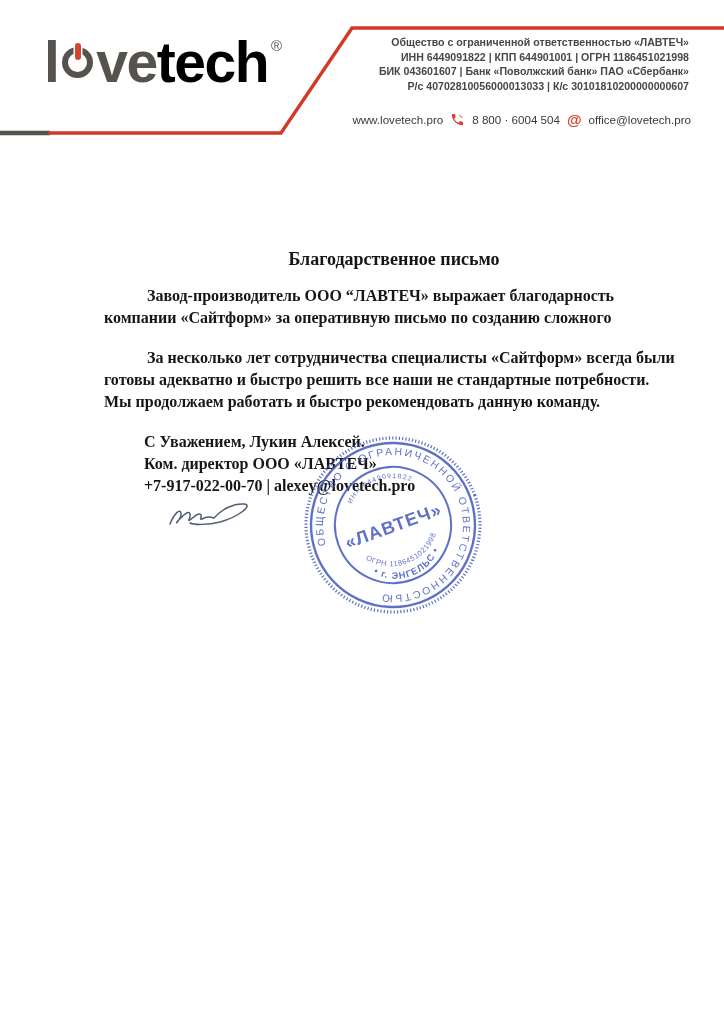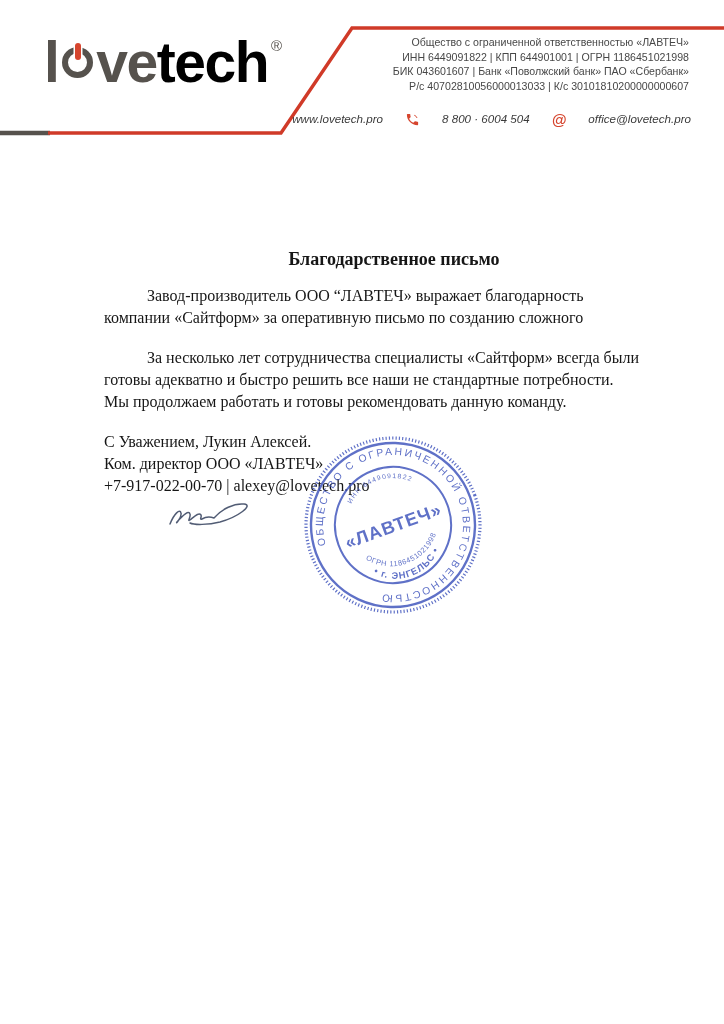--- a/index.html
+++ b/index.html
@@ -16,33 +16,33 @@
                width:9px;height:12px;background:#ffffff;}
   .power-bar{position:absolute;top:-10px;left:50%;transform:translateX(-50%);
              width:6px;height:17px;background:#d6452e;border-radius:3px;}
   .reg-mark{font-size:15px;font-weight:400;margin:4px 0 0 3px;color:#56524d;letter-spacing:0;}
 
   .header-lines{position:absolute;left:0;top:0;width:724px;height:150px;pointer-events:none;}
 
   .company-info{position:absolute;top:35px;right:35px;text-align:right;
                 font-size:10.6px;line-height:14.6px;color:#474747;}
 
-  .contact-row{position:absolute;top:112px;right:33px;display:flex;gap:22px;
-               font-size:11.6px;color:#3a3a3a;font-style:italic;}
+  .contact-row{position:absolute;top:112px;right:33px;display:flex;align-items:center;gap:7px;
+               font-size:11.6px;color:#3a3a3a;}
   .at-glyph{color:#d6452e;font-weight:700;font-size:15px;line-height:1;}
   .phone-svg{display:block;}
 
   
   .letter{position:absolute;left:104px;top:248px;width:580px;
           font-family:"Liberation Serif",serif;font-size:16px;line-height:22px;color:#161616;}
   .letter-title{text-align:center;font-weight:700;font-size:18px;margin:0 0 15px 0;}
   .para{margin:0 0 18px 0;}
-  .line{white-space:nowrap;}
+  .line{white-space:nowrap;font-weight:bold;}
   .indent{padding-left:43px;}
-  .sig-block{margin-top:12px;}
+  .sig-block{margin-top:12px;margin-left:40px;}
 
   
   .handwriting{position:absolute;left:162px;top:494px;opacity:.9;}
   .stamp{position:absolute;left:281px;top:413px;opacity:.84;}
   .stamp text{font-family:"Liberation Sans",sans-serif;}
 </style>
 </head>
 <body>
 
 <div class="page">
@@ -85,21 +85,21 @@
     <div class="letter-title">Благодарственное письмо</div>
 
     <div class="para">
       <div class="line indent">Завод-производитель ООО “ЛАВТЕЧ» выражает благодарность</div>
       <div class="line">компании «Сайтформ» за оперативную письмо по созданию сложного</div>
     </div>
 
     <div class="para">
       <div class="line indent">За несколько лет сотрудничества специалисты «Сайтформ» всегда были</div>
       <div class="line">готовы адекватно и быстро решить все наши не стандартные потребности.</div>
-      <div class="line">Мы продолжаем работать и готовы рекомендовать данную команду.</div>
+      <div class="line">Мы продолжаем работать и быстро рекомендовать данную команду.</div>
     </div>
 
     <div class="sig-block">
       <div class="line">С Уважением, Лукин Алексей.</div>
       <div class="line">Ком. директор ООО «ЛАВТЕЧ»</div>
       <div class="line">+7-917-022-00-70 | alexey@lovetech.pro</div>
     </div>
   </div>
 
   <svg class="handwriting" width="110" height="44" viewBox="0 0 110 44">

